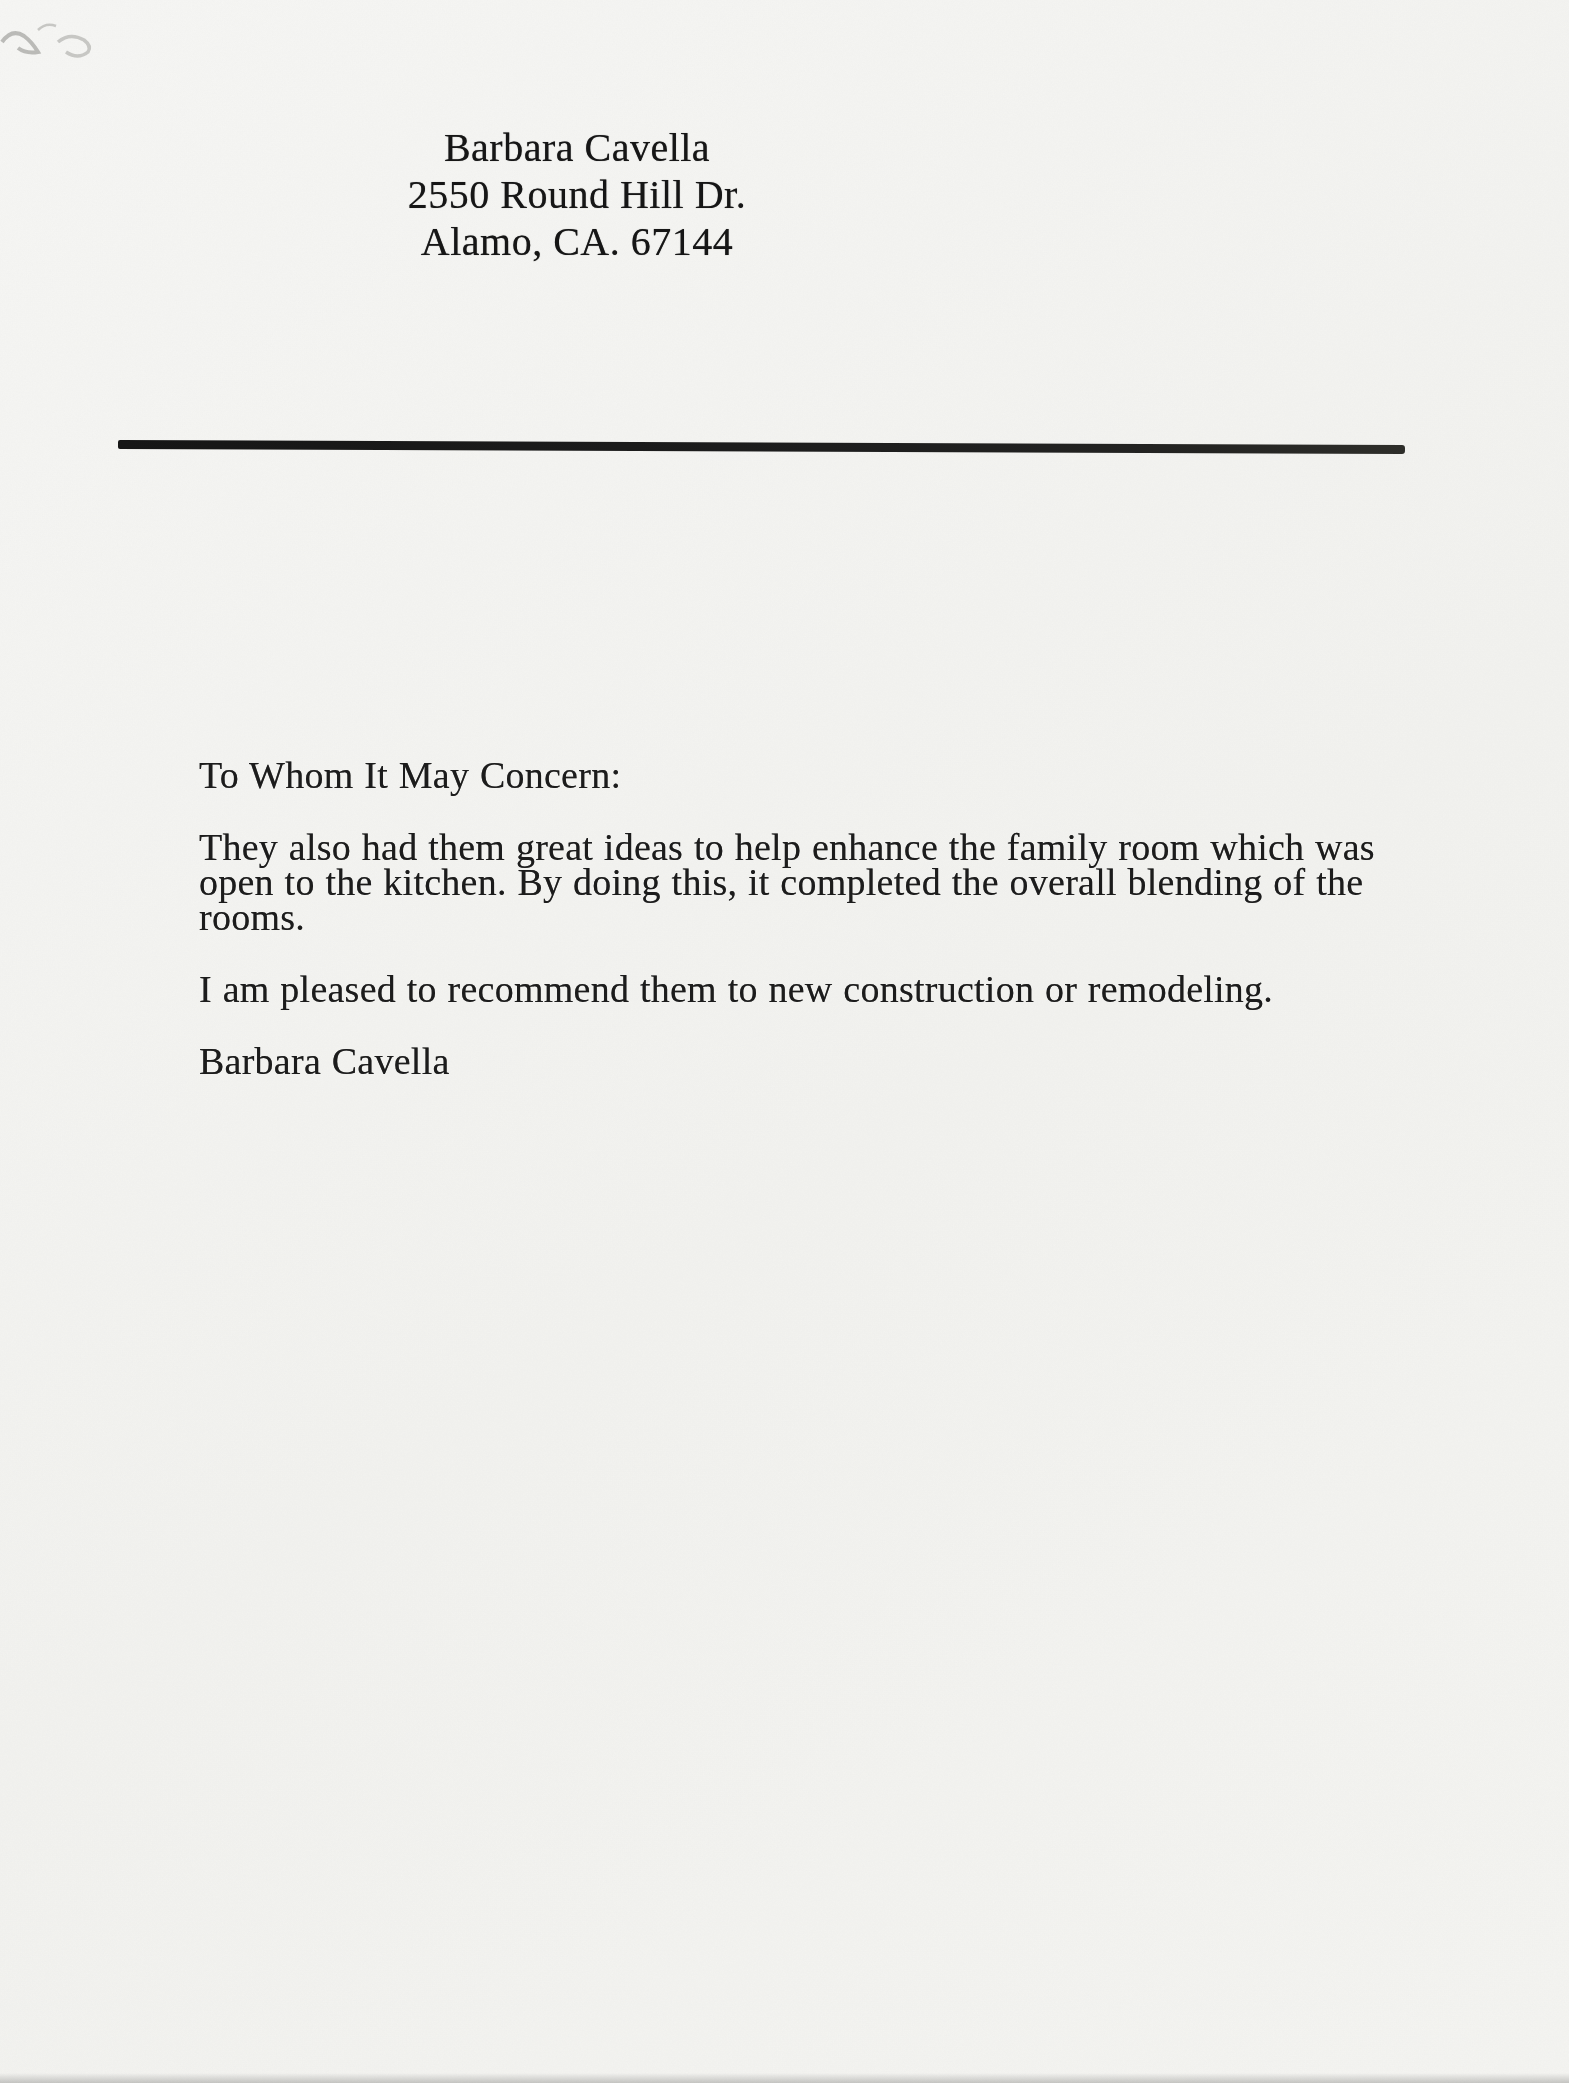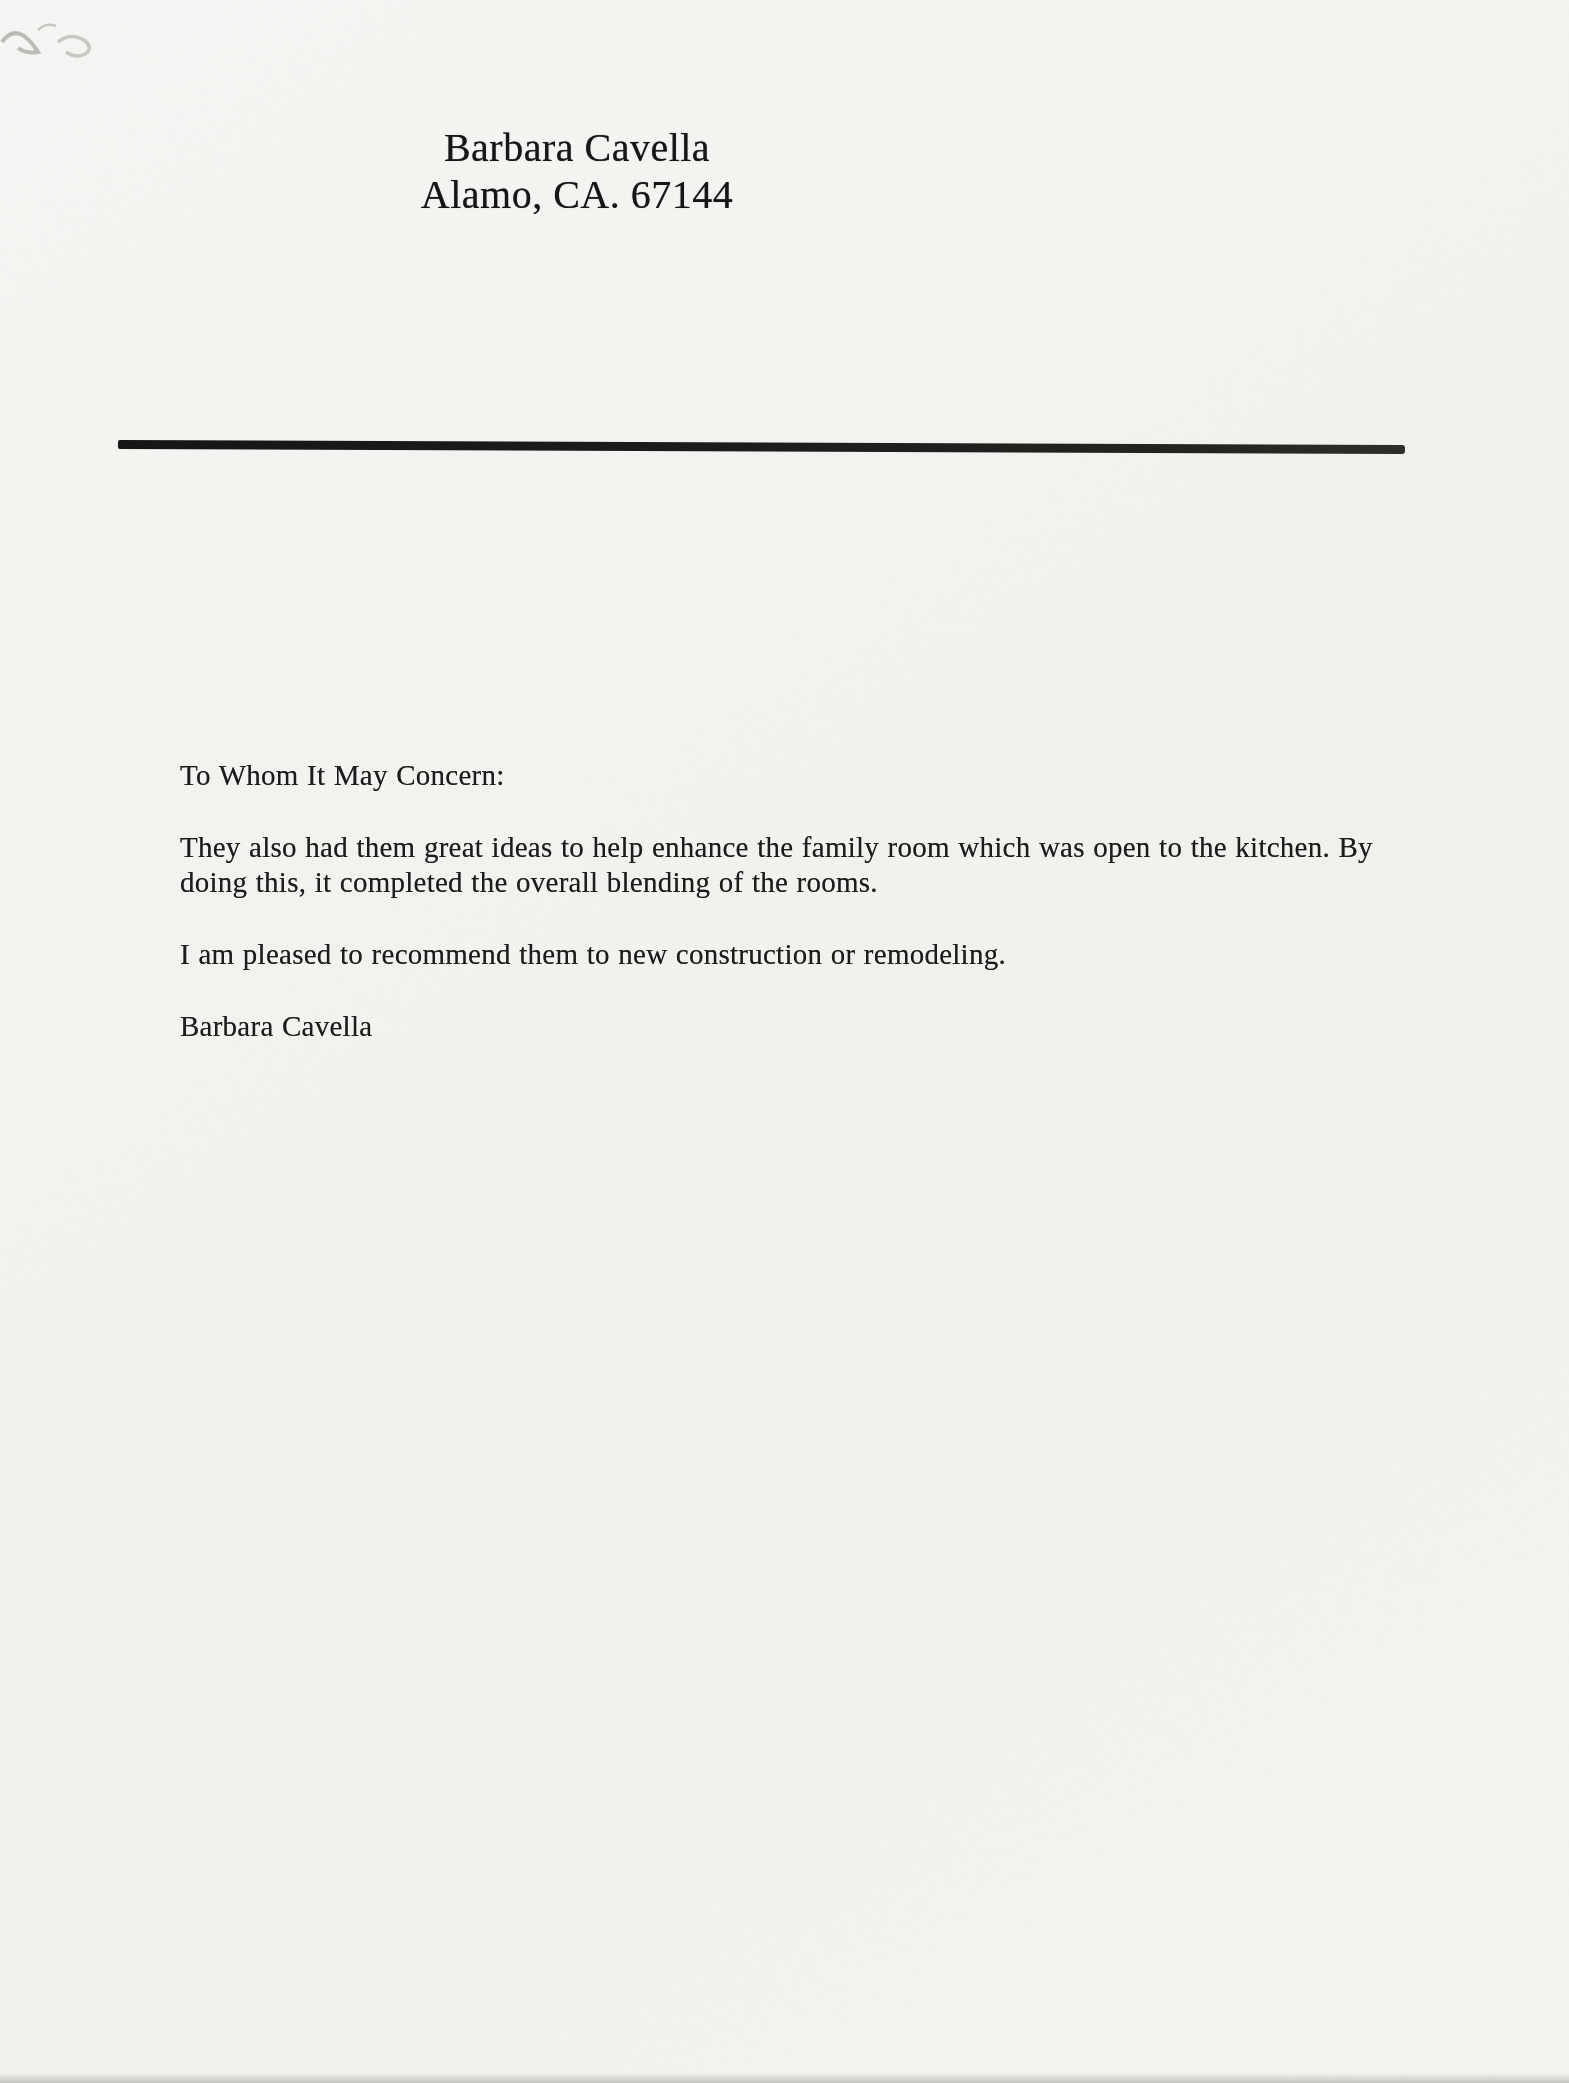--- a/index.html
+++ b/index.html
@@ -58,23 +58,23 @@
     width: 1287px;
     height: 9px;
     background: linear-gradient(to right, #161616 0%, #1d1d1d 55%, #242422 85%, #2e2e2a 100%);
     transform: rotate(0.22deg);
     transform-origin: left center;
     border-radius: 2px 3px 3px 2px;
   }
   .letter-body {
     position: absolute;
     top: 758px;
-    left: 180px;
+    left: 199px;
     width: 1200px;
-    font-size: 29px;
+    font-size: 38px;
     line-height: 35px;
     letter-spacing: 0.25px;
     word-spacing: 1px;
     color: #1c1c1c;
     text-shadow: 0 0 0.6px rgba(25,25,25,0.6);
   }
   .letter-body p {
     margin: 0 0 37px 0;
   }
   .letter-body p.closing {
@@ -95,20 +95,21 @@
   </svg>
 
   <svg class="corner-marks" width="220" height="120" xmlns="http://www.w3.org/2000/svg">
     <path d="M2 42 q10 -14 22 -6 q8 6 14 16 q-12 2 -20 -4" fill="none" stroke="#8a8a86" stroke-width="4" opacity="0.55"></path>
     <path d="M38 30 q8 -8 18 -4" fill="none" stroke="#9a9a96" stroke-width="2.5" opacity="0.5"></path>
     <path d="M58 42 q12 -10 26 -2 q8 6 4 12 q-10 8 -22 0" fill="none" stroke="#90908c" stroke-width="3.5" opacity="0.45"></path>
   </svg>
 
   <div class="letterhead">
     <div>Barbara Cavella</div>
+    <div>2550 Round Hill Dr.</div>
     <div>Alamo, CA. 67144</div>
   </div>
 
   <div class="rule"></div>
 
   <div class="letter-body">
     <p>To Whom It May Concern:</p>
     <p>They also had them great ideas to help enhance the family room which was open to the kitchen.  By doing this, it completed the overall blending of the rooms.</p>
     <p>I am pleased to recommend them to new construction or remodeling.</p>
     <p>Barbara Cavella</p>

